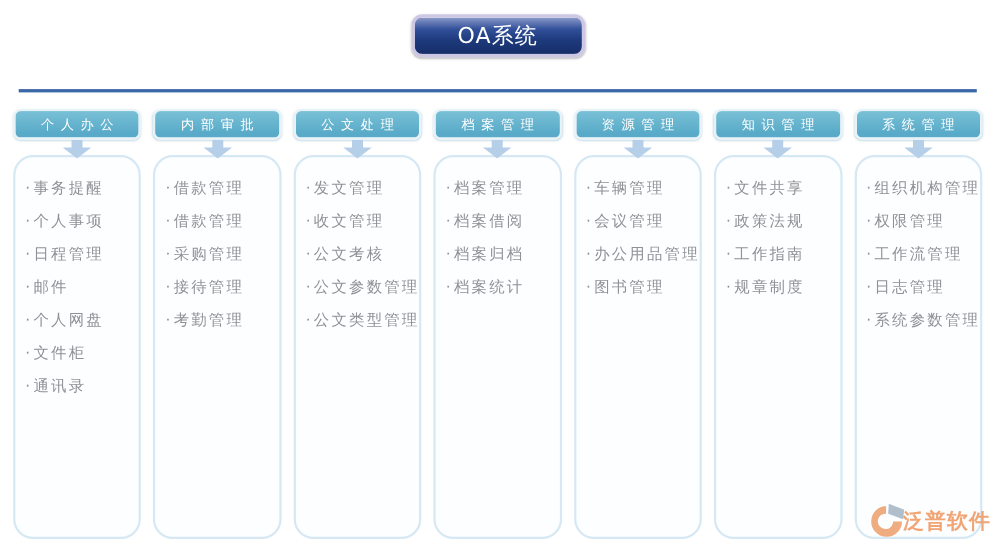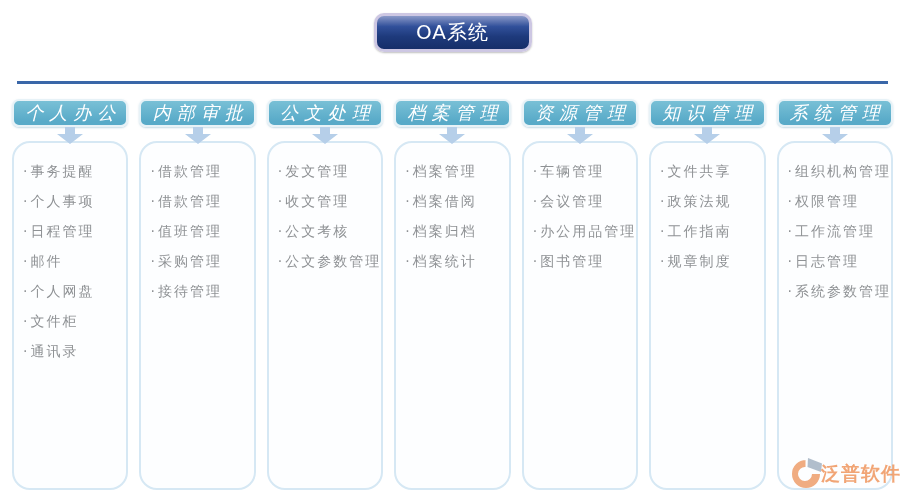--- a/index.html
+++ b/index.html
@@ -30,21 +30,21 @@
   }
   .col{flex:1 1 0;display:flex;flex-direction:column;min-width:0;}
   .col-header{
     height:24px;flex:0 0 auto;
     border:2px solid #e7f2f7;border-radius:7px;
     background:linear-gradient(180deg,var(--header-bg-light,#79c0d6) 0%,var(--header-bg,#58aac8) 85%);
     display:flex;align-items:center;justify-content:center;
     box-shadow:0 1px 2px rgba(90,150,180,.35);
   }
   .col-header span{
-    color:#fff;font-size:18px;letter-spacing:6px;text-indent:6px;white-space:nowrap;font-style:italic;
+    color:#fff;font-size:12px;letter-spacing:6px;text-indent:6px;white-space:nowrap;
   }
   .arrow{display:block;margin:0 auto -3px;position:relative;z-index:2;flex:0 0 auto;}
   .arrow polygon{fill:var(--arrow,#b6cfe9);}
   .col-box{
     flex:1 1 auto;
     border:2px solid var(--box-border,#d6e8f4);
     border-radius:18px;background:#fdfeff;
     padding:13px 4px 6px 9px;overflow:hidden;
   }
   .item{
@@ -98,38 +98,39 @@
   <div class="col">
     <div class="col-header">
       <span>内部审批</span>
     </div>
     <svg class="arrow" width="26" height="17" viewBox="0 0 26 17">
       <polygon points="8,0 18,0 18,7 26,7 13,17 0,7 8,7"></polygon>
     </svg>
     <div class="col-box">
           <div class="item">借款管理</div>
           <div class="item">借款管理</div>
-          <div class="item">值班管理</div>
           <div class="item">采购管理</div>
           <div class="item">接待管理</div>
+          <div class="item">考勤管理</div>
         </div>
   </div>
 
   <div class="col">
     <div class="col-header">
       <span>公文处理</span>
     </div>
     <svg class="arrow" width="26" height="17" viewBox="0 0 26 17">
       <polygon points="8,0 18,0 18,7 26,7 13,17 0,7 8,7"></polygon>
     </svg>
     <div class="col-box">
           <div class="item">发文管理</div>
           <div class="item">收文管理</div>
           <div class="item">公文考核</div>
           <div class="item">公文参数管理</div>
+          <div class="item">公文类型管理</div>
         </div>
   </div>
 
   <div class="col">
     <div class="col-header">
       <span>档案管理</span>
     </div>
     <svg class="arrow" width="26" height="17" viewBox="0 0 26 17">
       <polygon points="8,0 18,0 18,7 26,7 13,17 0,7 8,7"></polygon>
     </svg>

